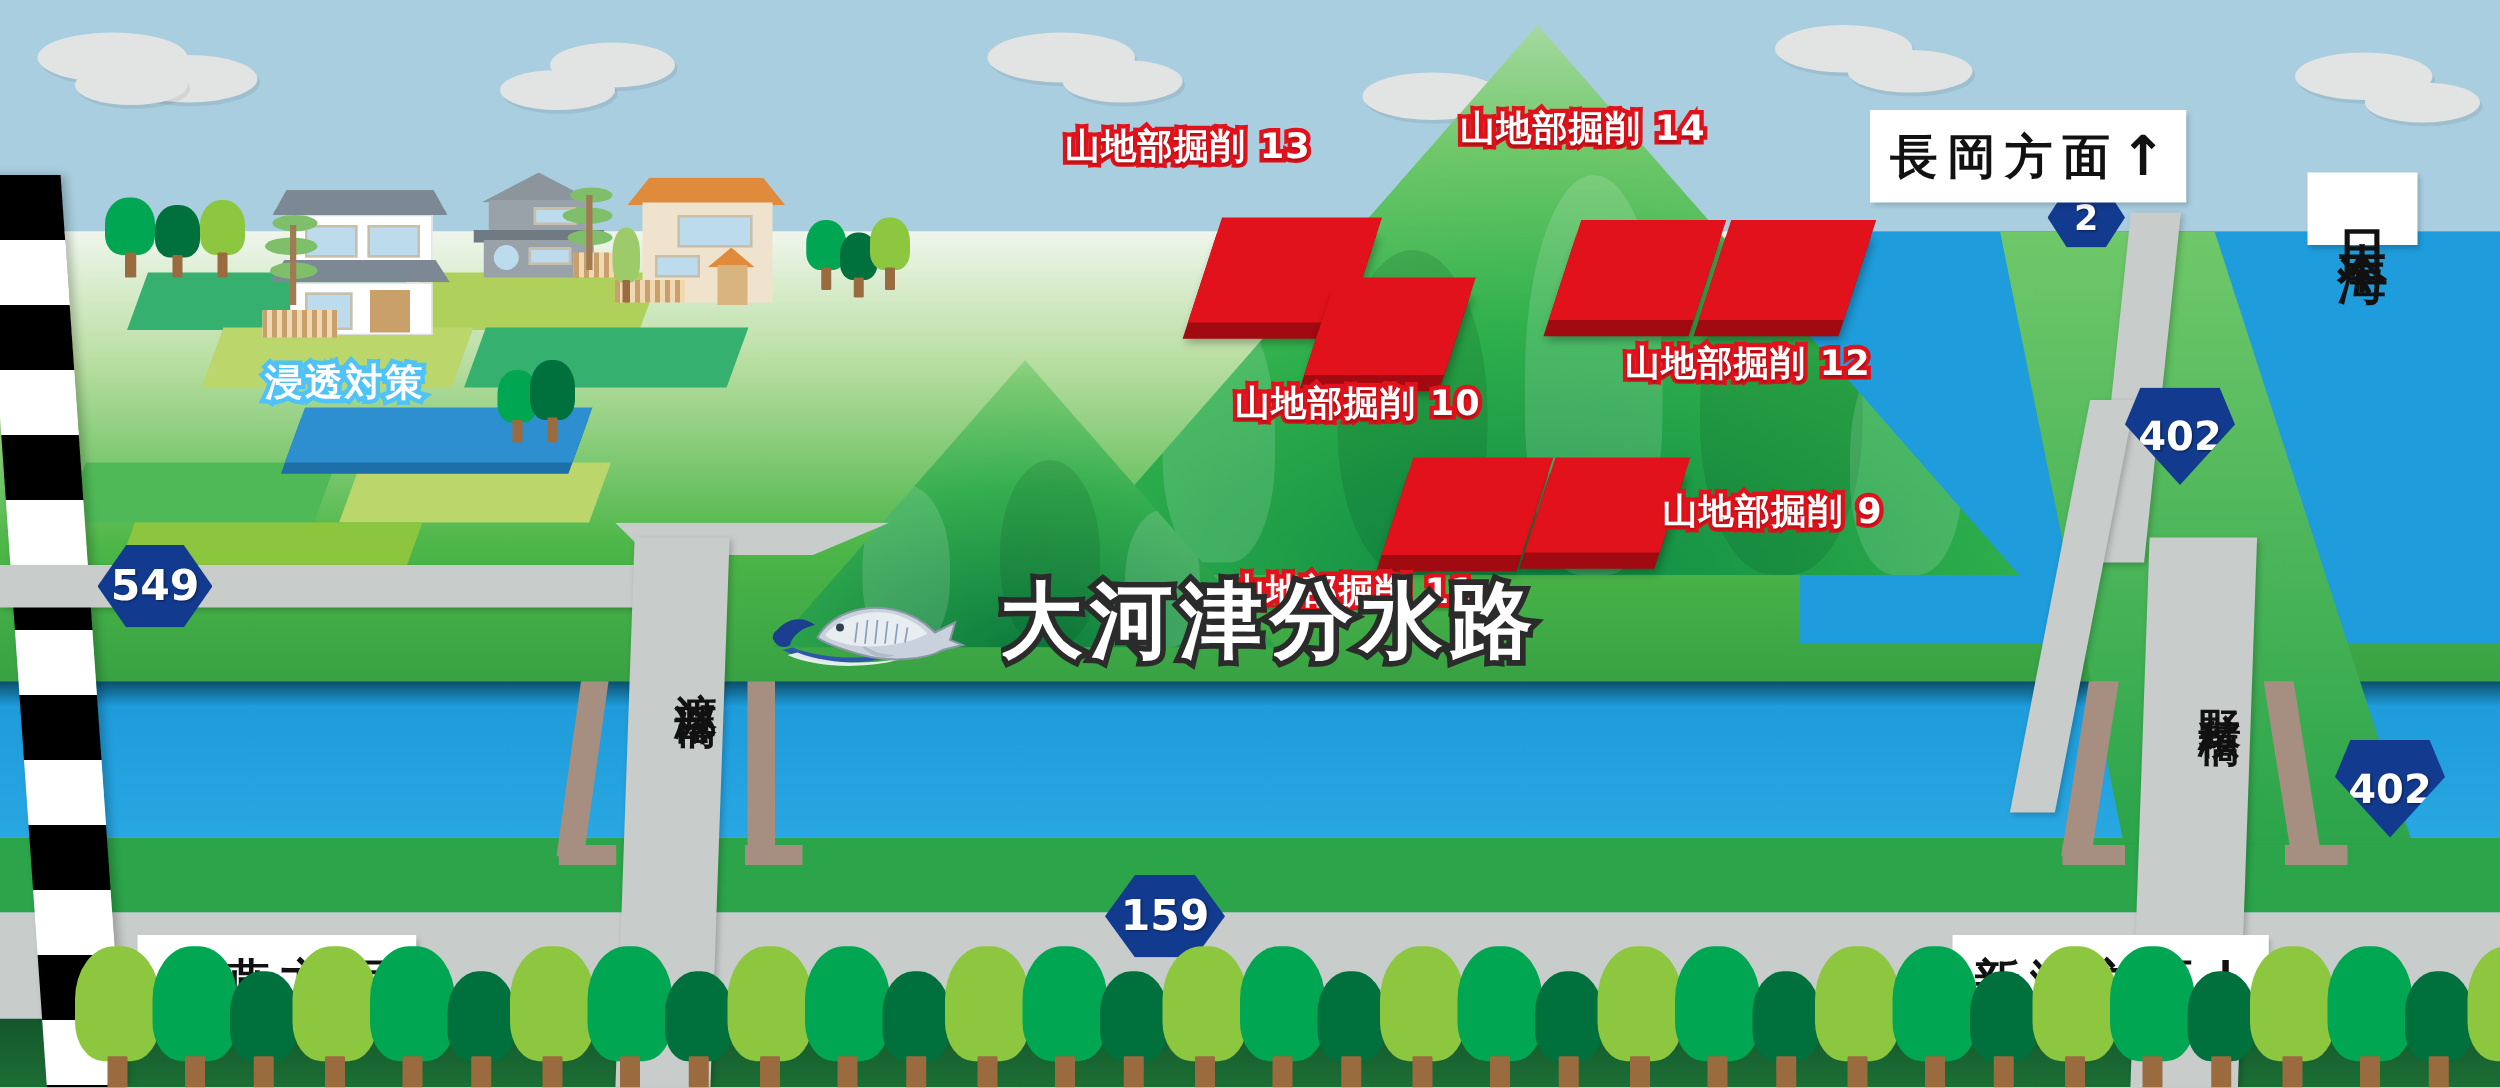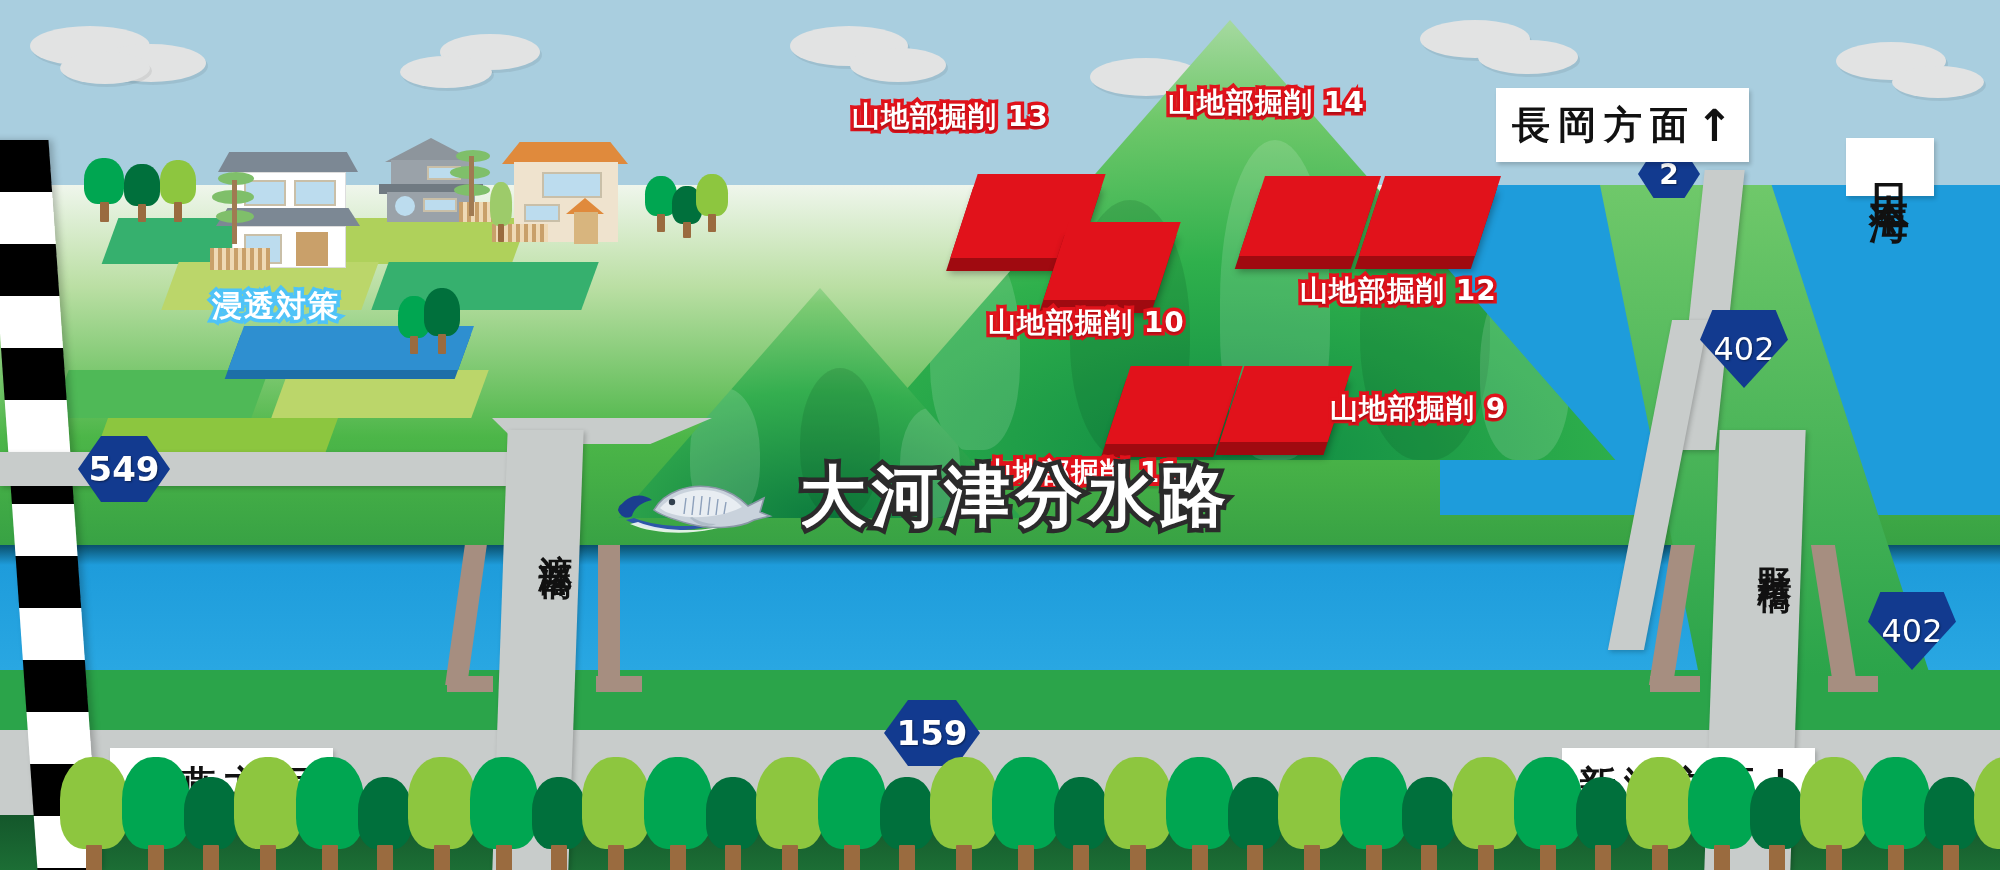--- a/index.html
+++ b/index.html
@@ -54,21 +54,21 @@
         display:flex;align-items:center;justify-content:center;
         box-shadow:2px 3px 4px rgba(0,0,0,.18);}
   .sign-h{font-size:38px;letter-spacing:8px;padding:6px 16px;}
   .sign-v{writing-mode:vertical-rl;font-size:40px;letter-spacing:10px;padding:14px 6px;}
 
   
   .shield-hex{position:absolute;background:#123A8F;color:#fff;font-weight:bold;
     display:flex;align-items:center;justify-content:center;
     clip-path:polygon(25% 0%,75% 0%,100% 50%,75% 100%,25% 100%,0% 50%);
     text-shadow:1px 1px 2px rgba(0,0,0,.45);}
-  .shield-tri{position:absolute;background:#123A8F;color:#fff;font-weight:normal;
+  .shield-tri{position:absolute;background:#123A8F;color:#fff;font-weight:bold;
     display:flex;align-items:center;justify-content:center;
     clip-path:polygon(14% 0%,86% 0%,100% 38%,50% 100%,0% 38%);
     text-shadow:1px 1px 2px rgba(0,0,0,.45);}
 
   
   .roadway{position:absolute;background:#C8CCCB;box-shadow:2px 2px 5px rgba(0,0,0,.22);}
   .pier{position:absolute;background:#A68E80;}
   .bridge-name{position:absolute;writing-mode:vertical-rl;color:#111;font-weight:bold;
                font-size:34px;letter-spacing:6px;}
 

